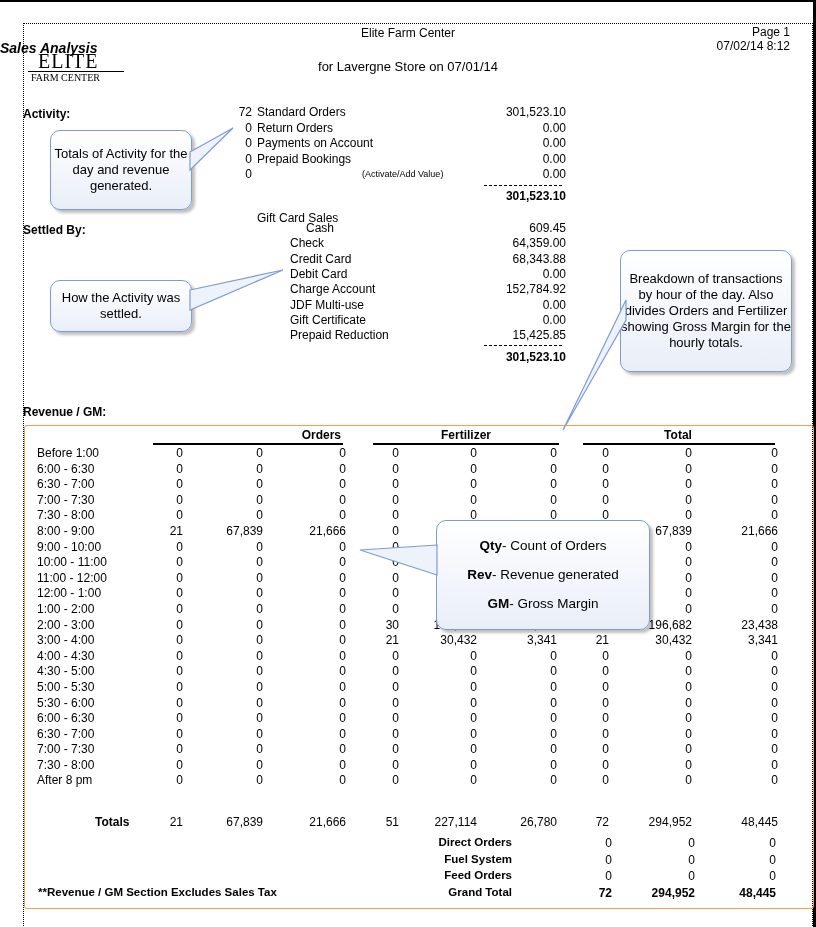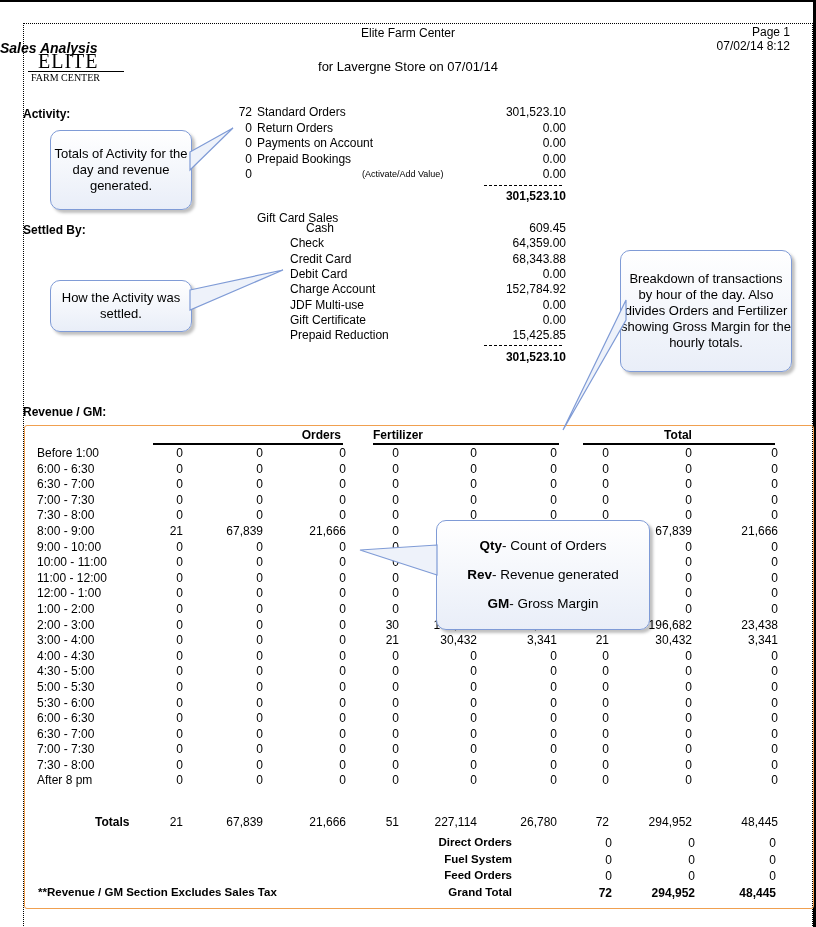--- a/index.html
+++ b/index.html
@@ -139,21 +139,21 @@
 
 <div class="callout" style="left:620px;top:250px;width:170px;height:120px;">
   <span>Breakdown of transactions by hour of the day.  Also divides Orders and Fertilizer showing Gross Margin for the hourly totals.</span>
 </div>
 
 <div class="abs section-label" style="left:23px;top:405px;">Revenue  / GM:</div>
 <div class="rev-box"></div>
 
 <div class="abs bold" style="left:153px;width:188px;text-align:right;top:428px;">Orders</div>
 <div class="grp-line" style="left:153px;top:443px;width:190px;"></div>
-<div class="abs bold" style="left:373px;width:186px;text-align:left;top:428px;">Fertilizer</div>
+<div class="abs bold" style="left:373px;width:186px;text-align:center;top:428px;">Fertilizer</div>
 <div class="grp-line" style="left:373px;top:443px;width:186px;"></div>
 <div class="abs bold" style="left:583px;width:190px;text-align:center;top:428px;">Total</div>
 <div class="grp-line" style="left:583px;top:443px;width:192px;"></div>
 
 <table class="grid" style="left:37px;top:446px;">
   <colgroup>
     <col style="width:112px">
       <col style="width:34px">
       <col style="width:80px">
       <col style="width:83px">

